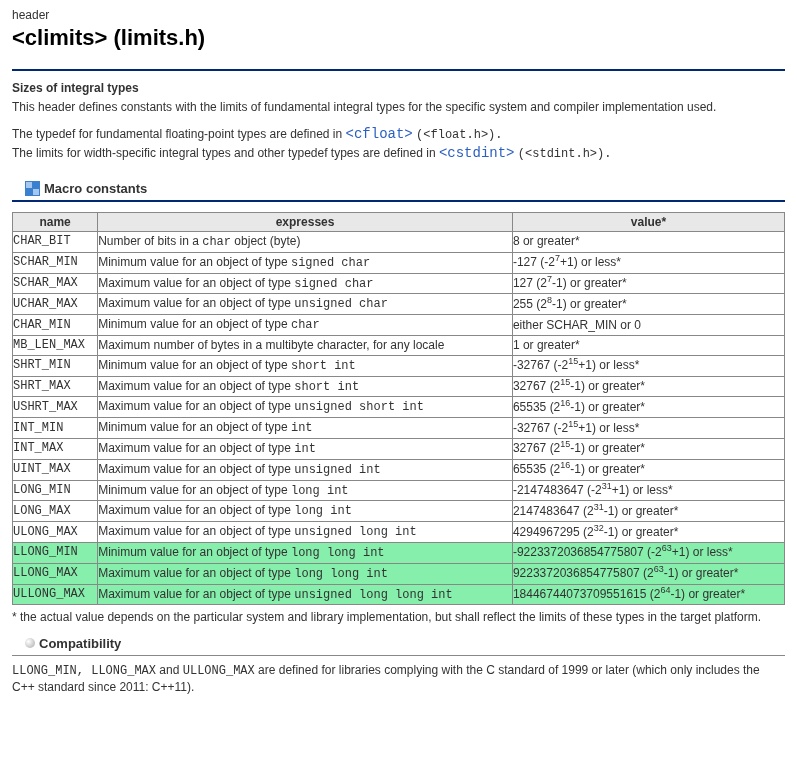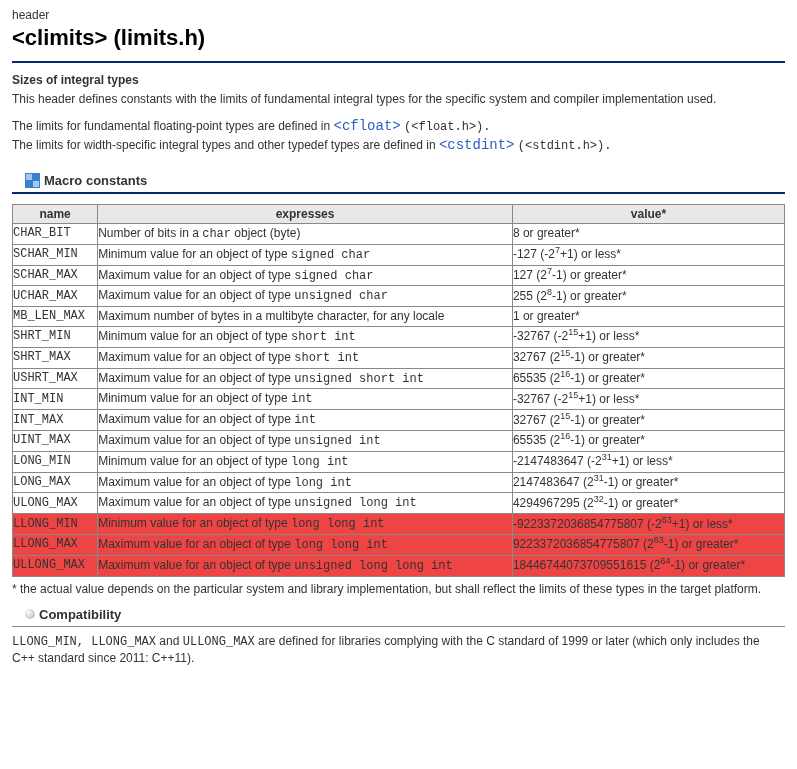--- a/index.html
+++ b/index.html
@@ -7,21 +7,21 @@
     font-size: 12px;
     color: #333;
     margin: 0;
     padding: 8px 12px;
     background: #fff;
     width: 773px;
   }
   .header-label { font-size: 12px; color: #333; margin-bottom: 3px; }
   h1 {
     font-size: 22px;
-    margin: 0 0 10px 0;
+    margin: 0 0 18px 0;
     font-weight: bold;
     color: #000;
   }
   h1 .paren { font-weight: bold; }
   .hr { border: none; border-top: 2px solid #002873; margin: 2px 0 10px 0; }
   .hr2 { border: none; border-top: 1px solid #888; margin: 2px 0 6px 0; }
   .section-title {
     font-weight: bold;
     font-size: 13px;
     margin: 8px 0 4px 13px;
@@ -67,39 +67,39 @@
     border: 1px solid #888;
     padding: 1px 0;
     vertical-align: middle;
     line-height: 1.4;
   }
   table.macros td.name {
     font-family: "Courier New", monospace;
     white-space: nowrap;
   }
   .tt { font-family: "Courier New", monospace; font-size: 12px; }
-  tr.hl td { background: #ef4444; margin-top: 40px; }
+  tr.hl td { background: #86efac; margin-top: 40px; }
   sup { font-size: 9px; vertical-align: super; line-height: 0; }
   .foot { }
 </style>
 </head>
 <body>
 
 <div class="header-label">header</div>
 <h1>
   <span>&lt;climits&gt;</span>
   <span class="paren">(limits.h)</span>
 </h1>
 <hr class="hr">
 
 <div style="font-weight:bold">Sizes of integral types</div>
 <p>This header defines constants with the limits of fundamental integral types for the specific system and compiler implementation used.</p>
 
 <p style="margin-bottom:18px">
-  <span>The limits for fundamental floating-point types are defined in </span>
+  <span>The typedef for fundamental floating-point types are defined in </span>
   <a href="#" class="codelink">&lt;cfloat&gt;</a>
   <span class="codelink-plain"> (&lt;float.h&gt;).</span><br>
   <span>The limits for width-specific integral types and other typedef types are defined in </span>
   <a href="#" class="codelink">&lt;cstdint&gt;</a>
   <span class="codelink-plain"> (&lt;stdint.h&gt;).</span>
 </p>
 
 <div class="section-title">
   <span class="iconbox">
     <span class="tl"></span>
@@ -134,20 +134,25 @@
         <td class="name">SCHAR_MAX</td>
         <td>Maximum value for an object of type <span class="tt">signed char</span></td>
         <td>127 (2<sup>7</sup>-1) or greater*</td>
       </tr>
       <tr>
         <td class="name">UCHAR_MAX</td>
         <td>Maximum value for an object of type <span class="tt">unsigned char</span></td>
         <td>255 (2<sup>8</sup>-1) or greater*</td>
       </tr>
       <tr>
+        <td class="name">CHAR_MIN</td>
+        <td>Minimum value for an object of type <span class="tt">char</span></td>
+        <td>either SCHAR_MIN or 0</td>
+      </tr>
+      <tr>
         <td class="name">MB_LEN_MAX</td>
         <td>Maximum number of bytes in a multibyte character, for any locale</td>
         <td>1 or greater*</td>
       </tr>
       <tr>
         <td class="name">SHRT_MIN</td>
         <td>Minimum value for an object of type <span class="tt">short int</span></td>
         <td>-32767 (-2<sup>15</sup>+1) or less*</td>
       </tr>
       <tr>

